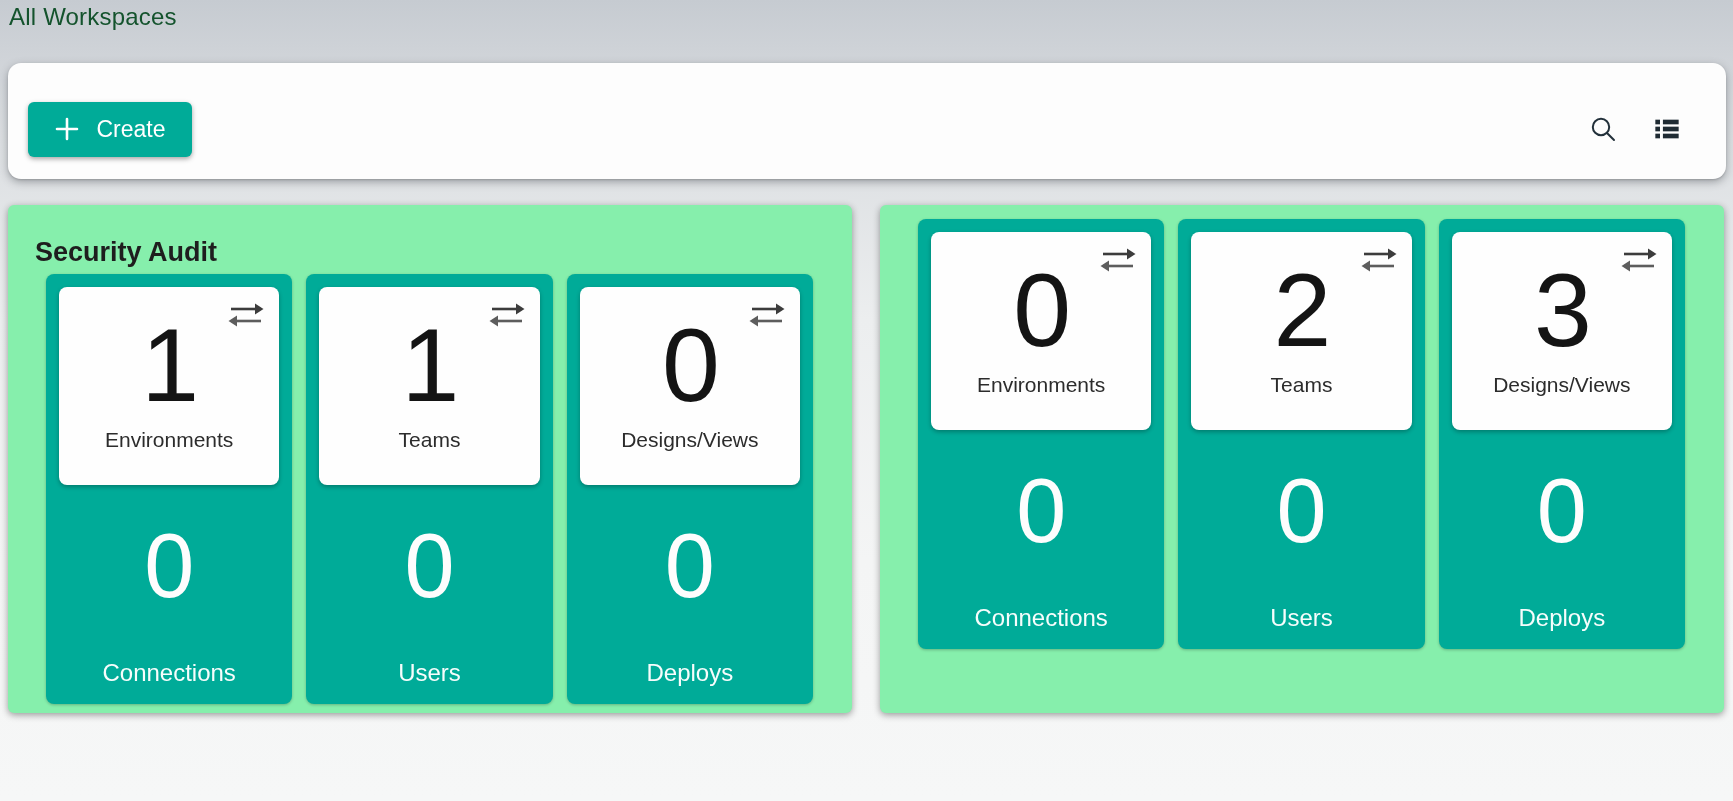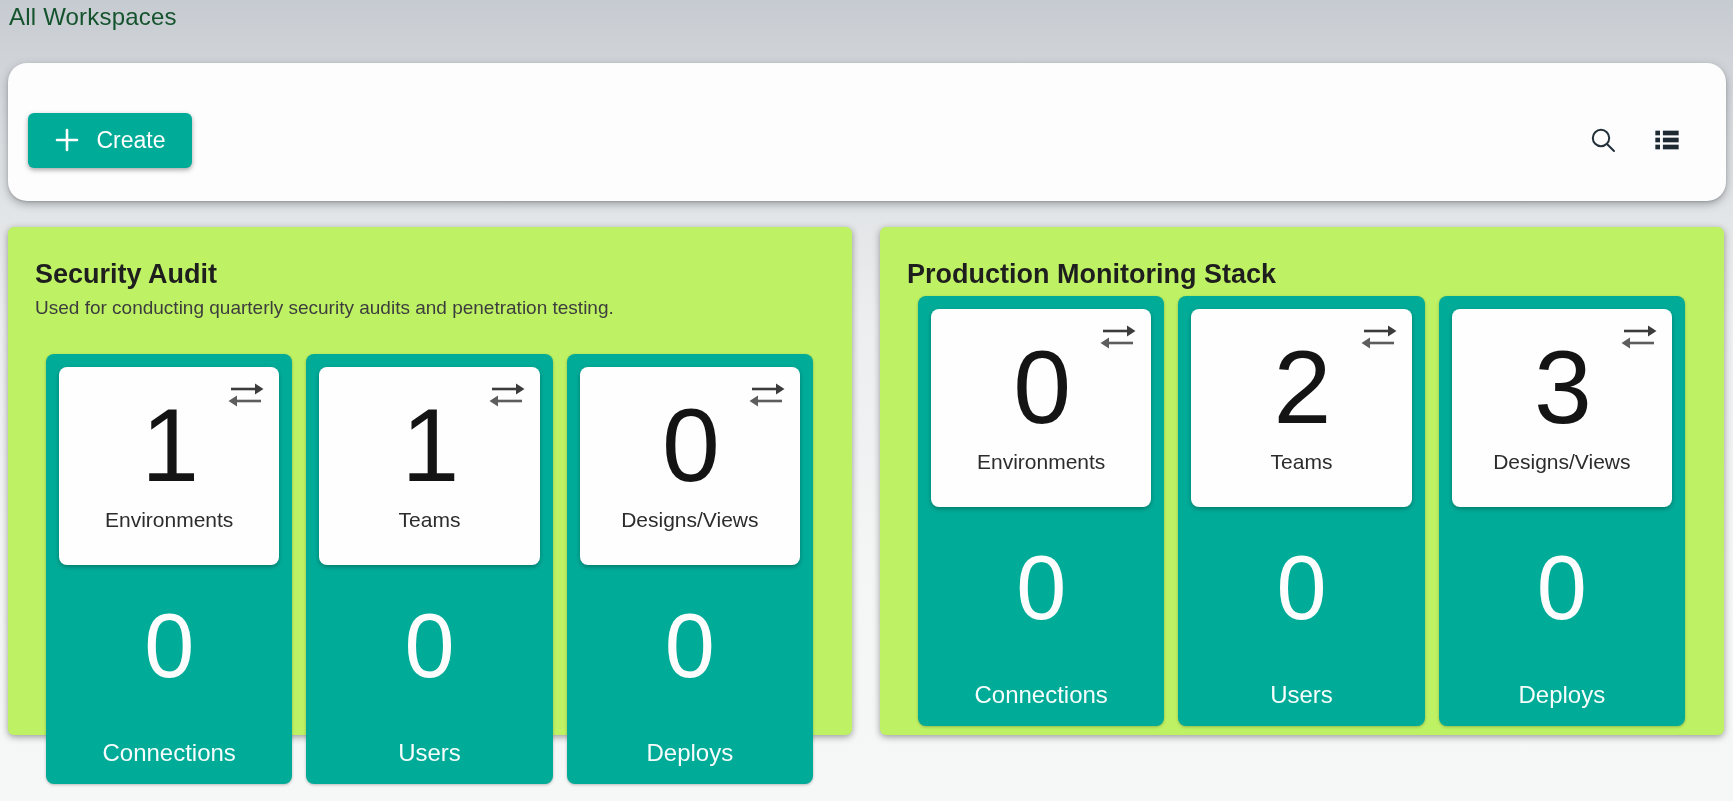--- a/index.html
+++ b/index.html
@@ -15,23 +15,23 @@
     padding: 3px 0 0 9px;
     font-size: 24px;
     font-weight: 500;
     color: #14532d;
     letter-spacing: .2px;
   }
 
   
   .toolbar {
     margin: 32px 7px 0 8px;
-    height: 138px;
+    height: 116px;
     background: #fdfdfd;
-    border-radius: 19px;
+    border-radius: 13px;
     box-shadow: 0 3px 8px rgba(70,75,82,.45), 0 1px 2px rgba(0,0,0,.15);
     display: flex;
     align-items: center;
     padding: 16px 44px 0 20px;
   }
   .create-btn {
     height: 55px;
     min-width: 164px;
     background: #00ab98;
     border: none;
@@ -67,21 +67,21 @@
 
   
   .cards-row {
     display: flex;
     gap: 28px;
     margin: 26px 9px 0 8px;
   }
   .ws-card {
     flex: 1;
     height: 508px;
-    background: #bef264;
+    background: #86efac;
     border-radius: 6px;
     box-shadow: 0 2px 7px rgba(0,0,0,.38);
     padding: 14px 20px 0 19px;
     cursor: pointer;
   }
   .ws-name {
     margin: 17px 0 6px 8px;
     font-size: 27px;
     line-height: 32px;
     font-weight: 600;
@@ -198,21 +198,20 @@
           <rect x="8.5" y="16" width="13.5" height="4"></rect>
       </svg>
     </button>
   </div>
 </div>
 
 <div class="cards-row">
 
   <div class="ws-card">
     <div class="ws-name">Security Audit</div>
-    <div class="ws-desc">Used for conducting quarterly security audits and penetration testing.</div>
     <div class="tiles">
 
       <div class="tile">
         <div class="tile-top">
           <button class="swap-btn" aria-label="swap">
             <svg width="36" height="30" viewBox="0 0 36 30" fill="none">
               <path d="M3 9 h25" stroke="#3c3c3c" stroke-width="2.6"></path>
                 <path d="M27 3.5 L35.5 9 L27 14.5 Z" fill="#3c3c3c"></path>
               <path d="M8 21 h25" stroke="#5d5d5d" stroke-width="2.6"></path>
                 <path d="M9 15.5 L0.5 21 L9 26.5 Z" fill="#5d5d5d"></path>
@@ -262,21 +261,20 @@
         <div class="tile-bottom">
           <div class="tile-bottom-num">0</div>
           <div class="tile-bottom-label">Deploys</div>
         </div>
       </div>
 
     </div>
   </div>
 
   <div class="ws-card">
-    <div class="ws-name">Production Monitoring Stack</div>
     <div class="tiles">
 
       <div class="tile">
         <div class="tile-top">
           <button class="swap-btn" aria-label="swap">
             <svg width="36" height="30" viewBox="0 0 36 30" fill="none">
               <path d="M3 9 h25" stroke="#3c3c3c" stroke-width="2.6"></path>
                 <path d="M27 3.5 L35.5 9 L27 14.5 Z" fill="#3c3c3c"></path>
               <path d="M8 21 h25" stroke="#5d5d5d" stroke-width="2.6"></path>
                 <path d="M9 15.5 L0.5 21 L9 26.5 Z" fill="#5d5d5d"></path>

